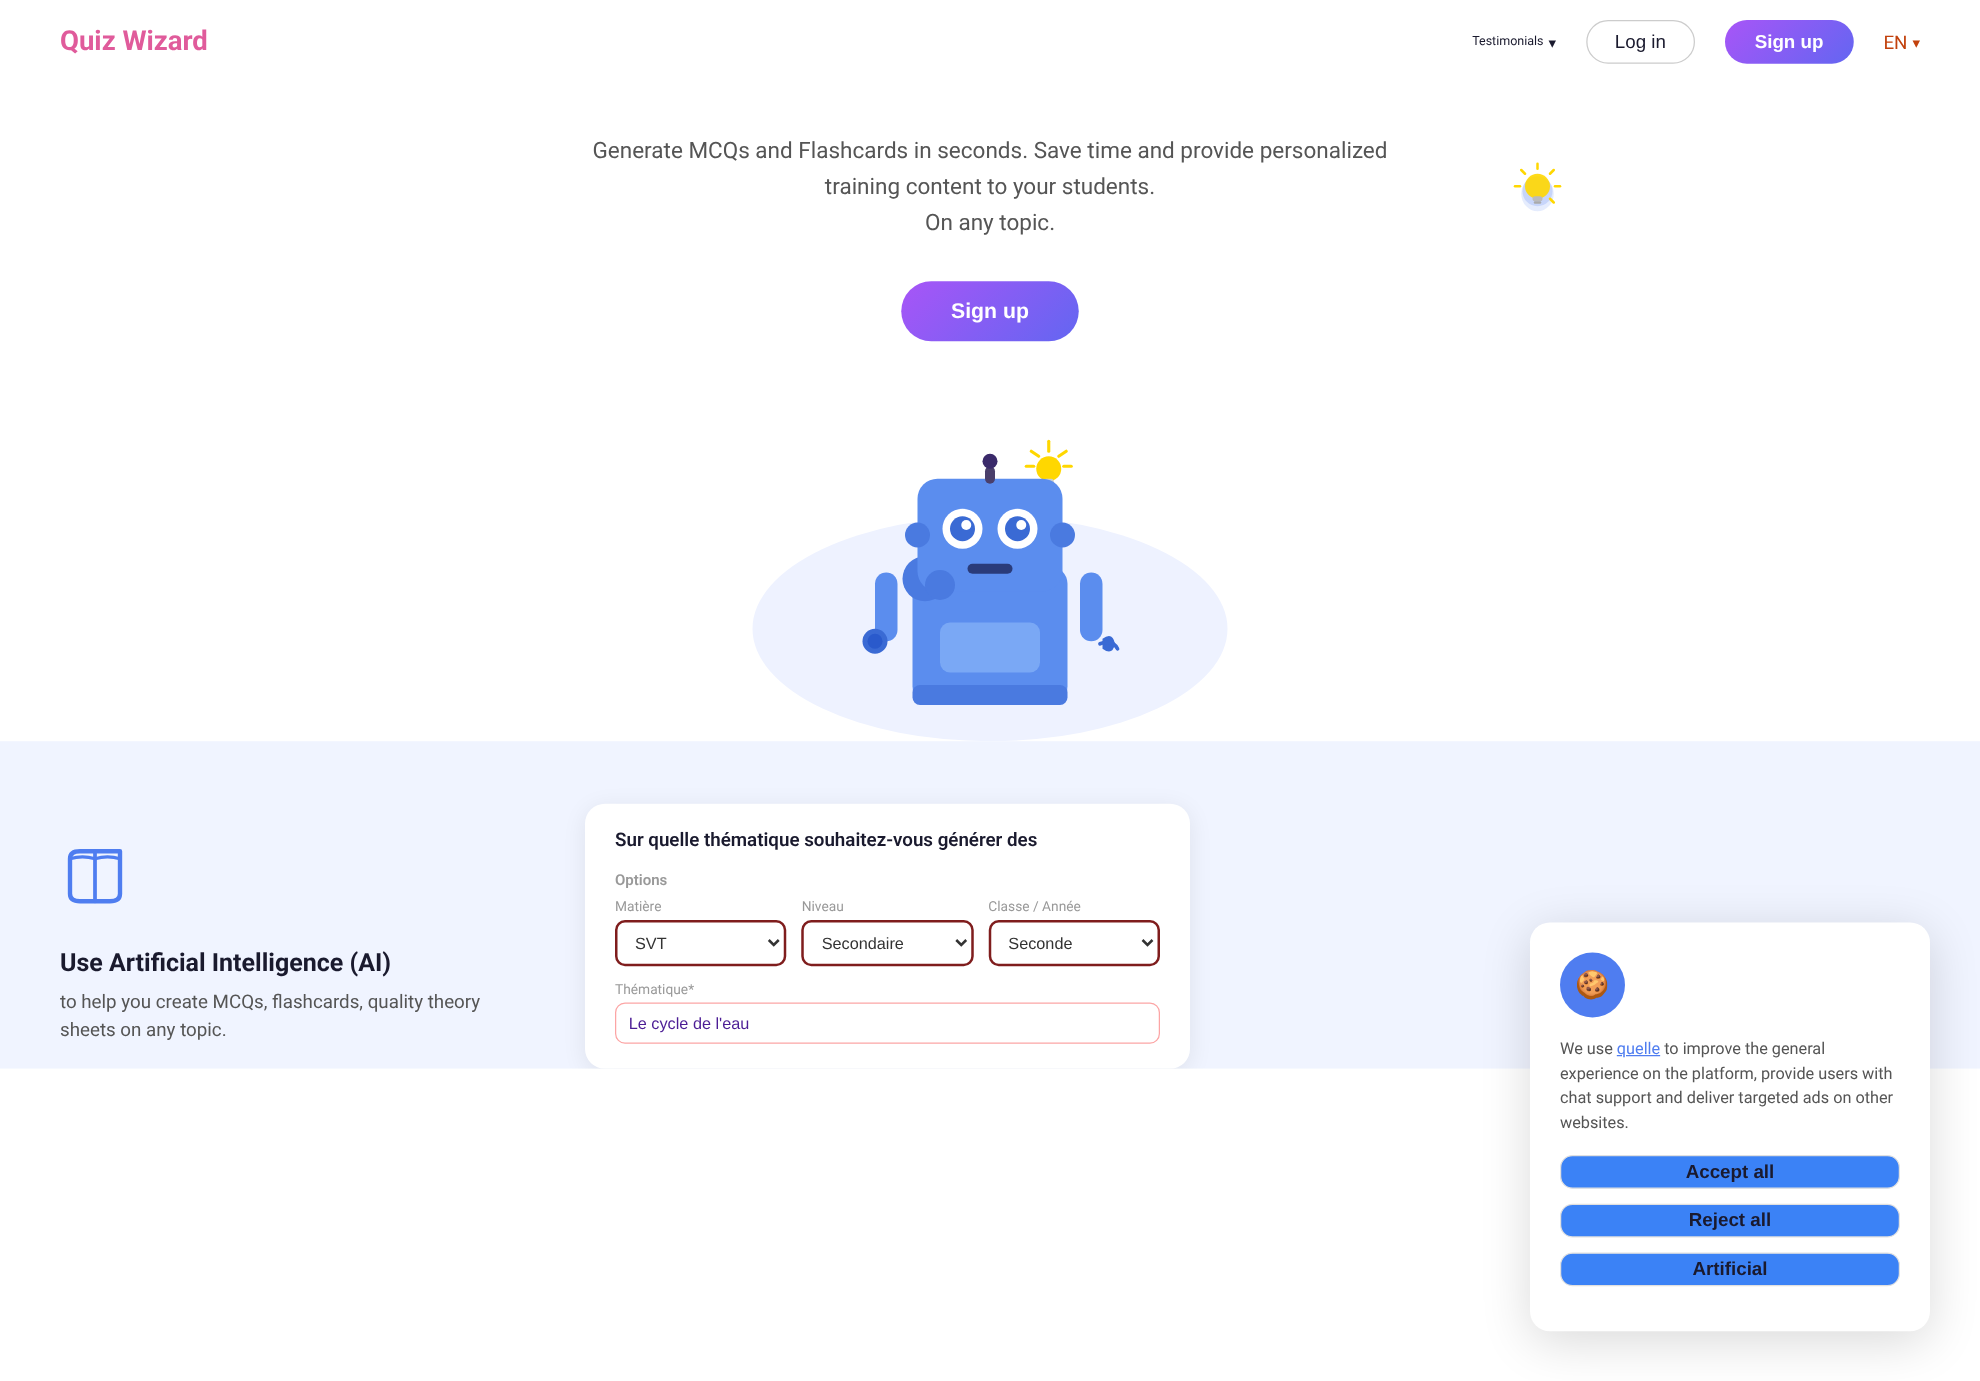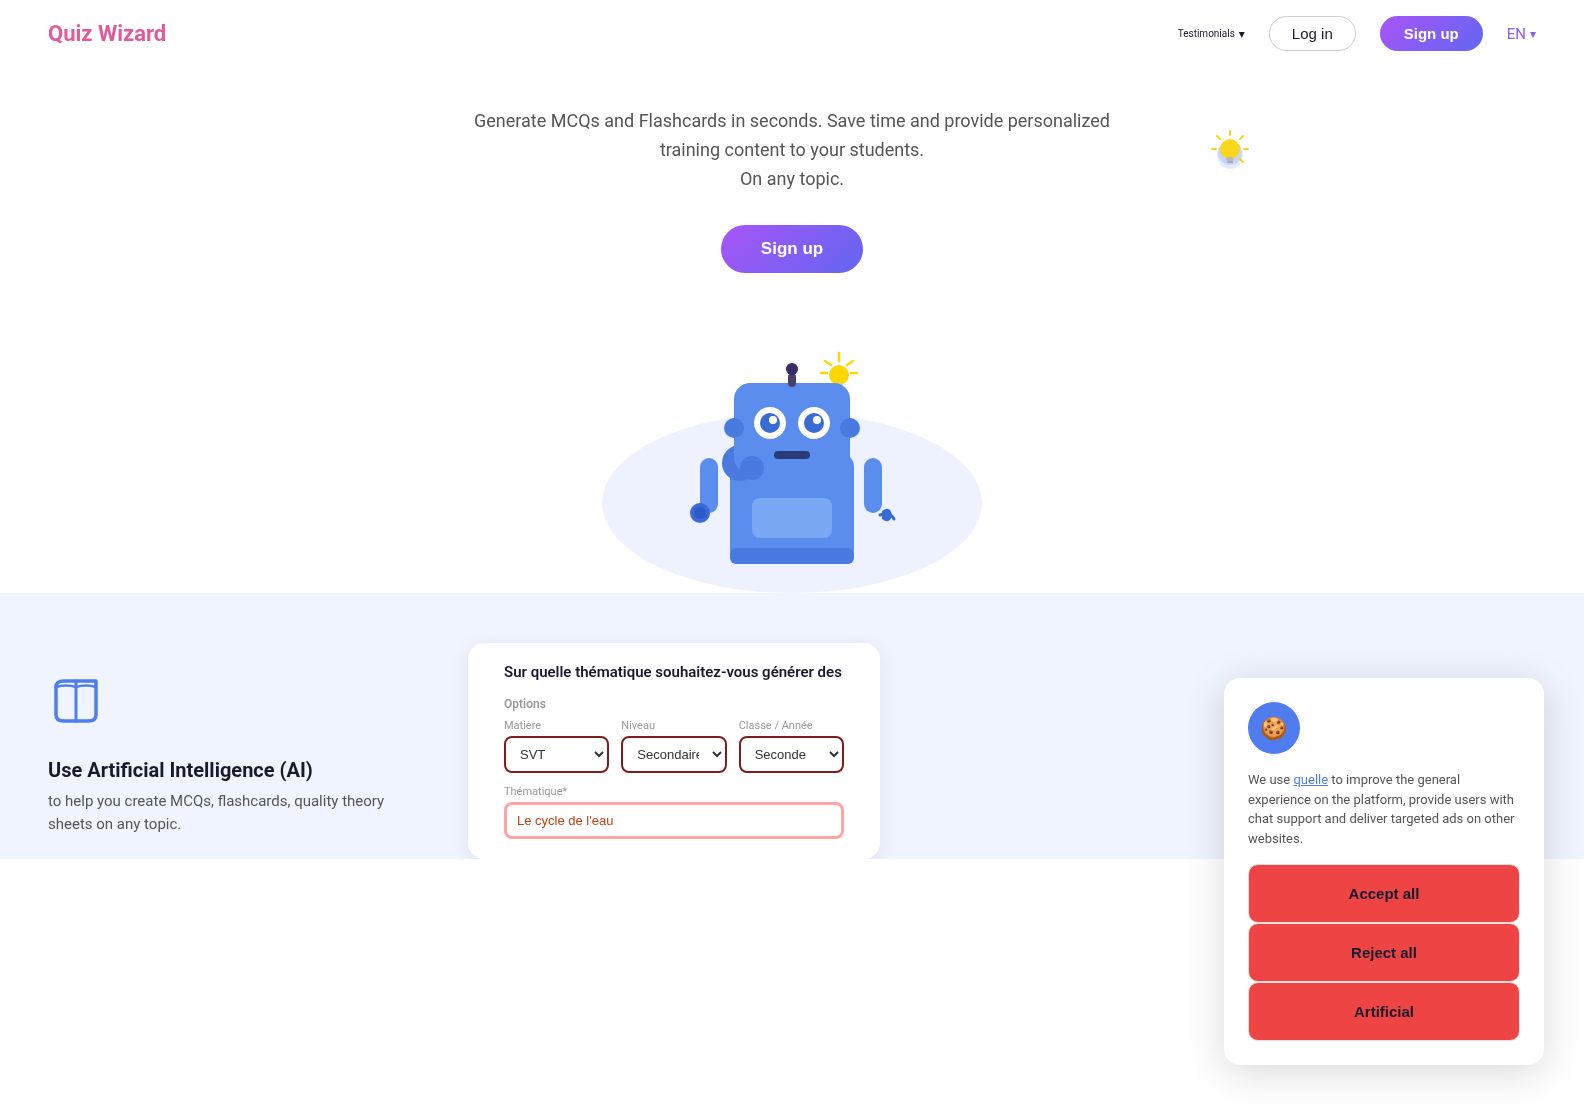--- a/index.html
+++ b/index.html
@@ -52,21 +52,21 @@
       color: #fff;
       background: linear-gradient(135deg, #a855f7, #6366f1);
       border: none;
       border-radius: 24px;
       padding: 9px 24px;
       cursor: pointer;
       font-weight: 600;
     }
     .nav-lang {
       font-size: 15px;
-      color: #8b5cf6;
+      color: #c2410c;
       cursor: pointer;
       display: flex;
       align-items: center;
       gap: 4px;
     }
 
     
     .hero {
       text-align: center;
       padding: 40px 20px 0;
@@ -163,22 +163,22 @@
       margin-bottom: 8px;
     }
     .bottom-left p {
       font-size: 15px;
       color: #555;
       line-height: 1.5;
     }
     .quiz-card {
       background: #fff;
       border-radius: 16px;
-      padding: 20px 36px;
-      width: 412px;
+      padding: 20px 24px;
+      width: 484px;
       box-shadow: 0 4px 20px rgba(0,0,0,0.08);
       flex-shrink: 0;
       margin-top: -10px;
     }
     .quiz-card-title {
       font-size: 15px;
       font-weight: 600;
       color: #1a1a2e;
       margin-bottom: 16px;
     }
@@ -213,24 +213,24 @@
     }
     .quiz-theme-label {
       font-size: 11px;
       color: #999;
       display: block;
       margin-bottom: 4px;
     }
     .quiz-theme-input {
       width: 100%;
       padding: 8px 10px;
-      border: 3px solid #fca5a5;
+      border: 1px solid #fca5a5;
       border-radius: 8px;
       font-size: 13px;
-      color: #c2410c;
+      color: #4c1d95;
     }
 
     
     .cookie-banner {
       position: fixed;
       bottom: 40px;
       right: 40px;
       width: 320px;
       background: #fff;
       border-radius: 16px;
@@ -254,28 +254,28 @@
       color: #555;
       line-height: 1.5;
       margin-bottom: 16px;
     }
     .cookie-text a {
       color: #4f7df0;
       text-decoration: underline;
     }
     .cookie-btn {
       width: 100%;
-      padding: 20px;
+      padding: 4px;
       border-radius: 10px;
       font-size: 15px;
       font-weight: 600;
       cursor: pointer;
-      margin-bottom: 0;
+      margin-bottom: 12px;
       border: 1.5px solid #e0e0e0;
-      background: #ef4444;
+      background: #3b82f6;
       color: #1a1a2e;
       transition: background 0.2s;
     }
     .cookie-btn.accept-all {
       
     }
     .cookie-btn.reject-all {
       
     }
     .cookie-btn.customise {

